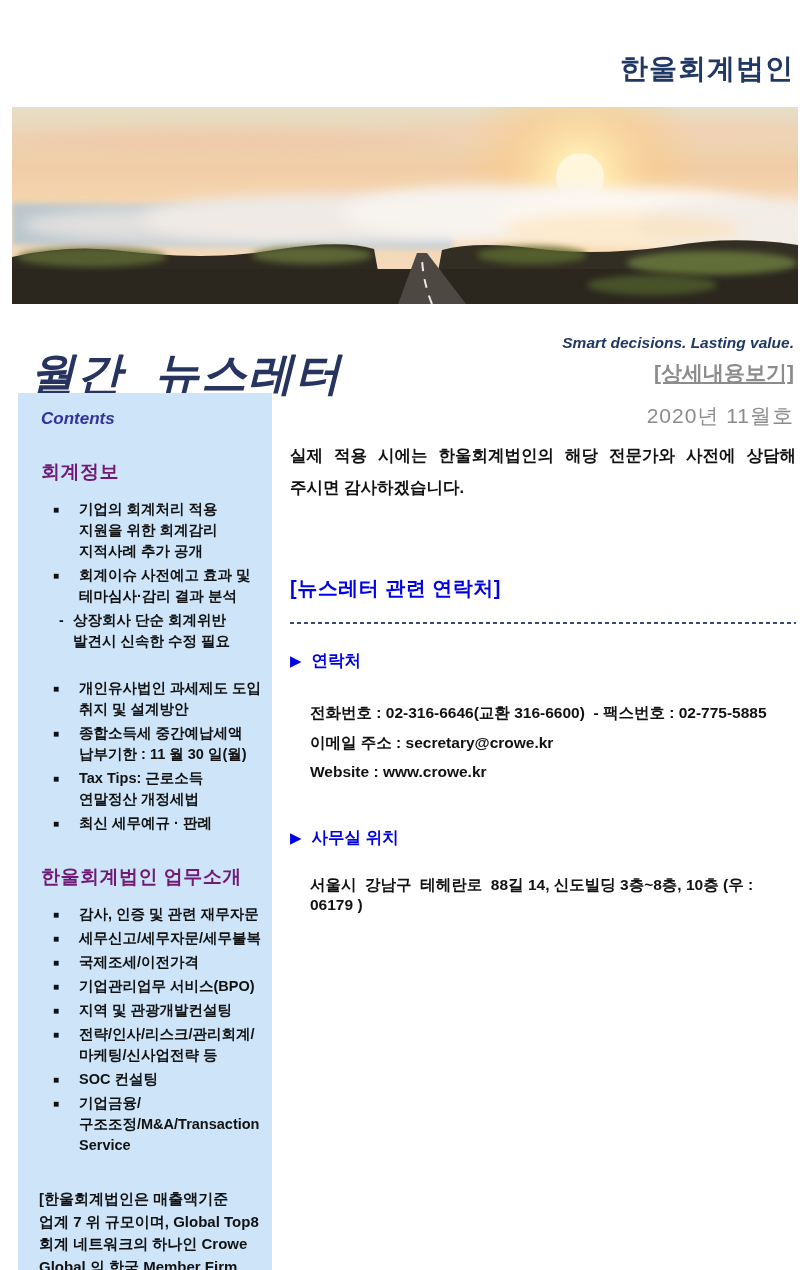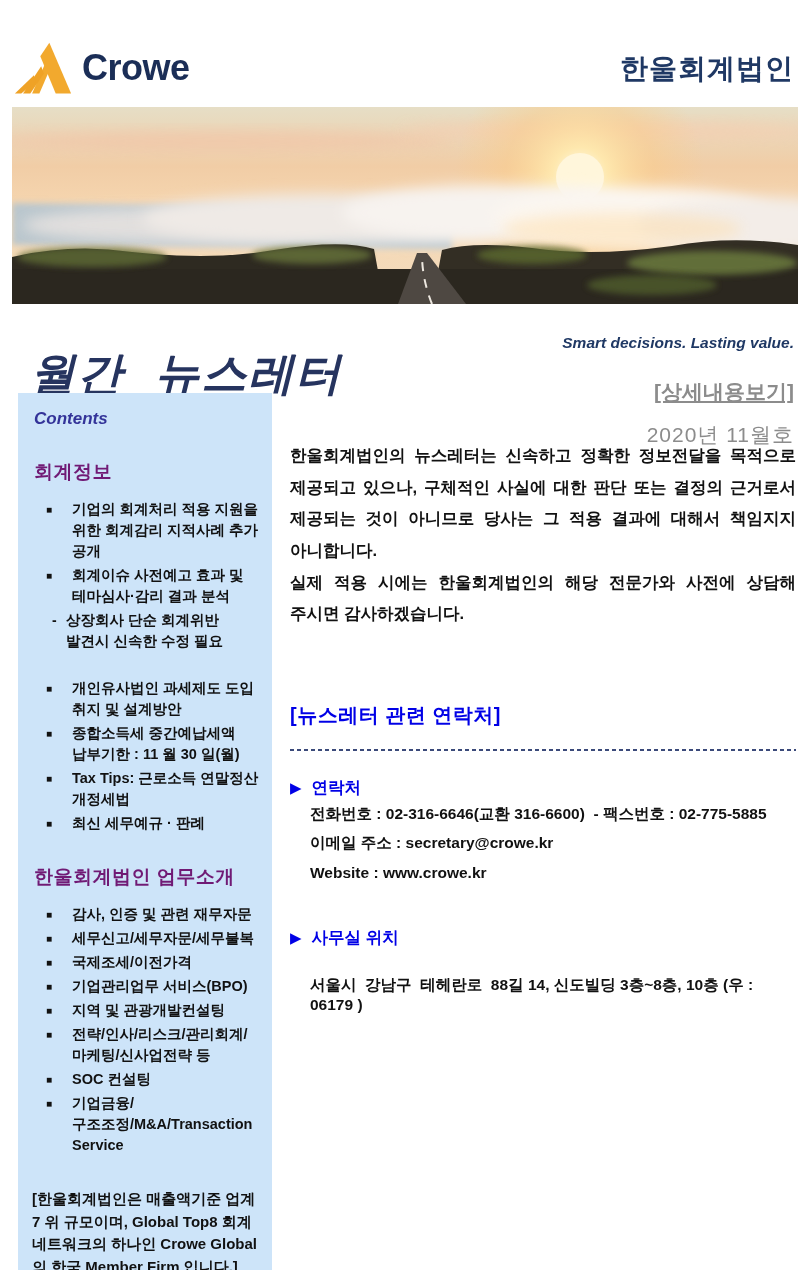--- a/index.html
+++ b/index.html
@@ -14,66 +14,57 @@
   .firm-name{position:absolute;right:0;top:50px;font-size:28px;font-weight:800;color:#1F3864;letter-spacing:1px;}
 
   
   .photo{position:absolute;left:12px;top:107px;width:786px;height:197px;overflow:hidden;}
   .photo svg{display:block;width:100%;height:100%;}
 
   
   .mast-title{position:absolute;left:14px;top:328px;font-size:45px;font-weight:800;color:#26345F;
               letter-spacing:2px;word-spacing:16px;}
   .mast-right{position:absolute;right:16px;top:334px;text-align:right;}
-  .tagline{font-size:15.5px;font-weight:800;font-style:italic;color:#1F3864;margin-bottom:26px;}
+  .tagline{font-size:15.5px;font-weight:800;font-style:italic;color:#1F3864;margin-bottom:7px;}
   .detail-link{display:block;font-size:21px;font-weight:800;color:#8C8C8C;text-decoration:underline;cursor:pointer;margin-bottom:15px;}
   .issue{font-size:21px;font-weight:400;color:#8C8C8C;letter-spacing:1px;}
 
   
   .sidebar{position:absolute;left:18px;top:393px;width:254px;height:877px;background:#CDE4F9;
-           box-sizing:border-box;padding:14px 10px 0 14px;}
+           box-sizing:border-box;padding:14px 10px 0 21px;}
   .contents-label{font-size:17px;font-weight:800;font-style:italic;color:#333399;margin:2px 0 30px 2px;}
   .side-section{margin-bottom:26px;}
   .side-heading{font-size:19px;font-weight:800;color:#701a75;margin:0 0 14px 2px;letter-spacing:0.5px;}
   .side-item{display:flex;align-items:flex-start;margin:0 0 3px 0;padding-left:14px;}
   .side-item .marker{flex:0 0 26px;font-size:10px;line-height:21px;color:#111;font-weight:700;}
   .side-item.dash{padding-left:20px;}
   .side-item.dash .marker{flex:0 0 14px;font-size:14px;}
   .side-item .itext{font-size:14.5px;font-weight:700;line-height:21px;color:#111;word-break:keep-all;}
   .side-note{margin-top:32px;font-size:15px;font-weight:800;line-height:1.5;color:#111;word-break:keep-all;padding-right:2px;}
 
   
   .content{position:absolute;left:290px;top:440px;width:506px;}
   .disclaimer p{margin:0;font-size:16.5px;font-weight:700;line-height:1.92;text-align:justify;
                 word-break:keep-all;color:#111;}
   .contact-header{margin-top:72px;font-size:20px;font-weight:800;color:#0000E6;letter-spacing:0.5px;}
   .dashes{margin-top:20px;height:2px;width:100%;
           background:repeating-linear-gradient(90deg,#3B4A7A 0 4px,transparent 4px 7px);}
   .sec-title{margin-top:26px;display:flex;align-items:center;font-size:16.5px;font-weight:800;color:#0000E6;}
   .sec-title .arrow{color:#0000E6;font-size:15px;margin-right:10px;}
-  .contact-lines{padding-left:20px;}
+  .contact-lines{margin-top:26px;padding-left:20px;}
   .contact-lines div{font-size:15.5px;font-weight:700;line-height:1.9;color:#111;white-space:pre-wrap;}
   .office-title{margin-top:40px;}
   .address{margin-top:26px;padding-left:20px;font-size:15.5px;font-weight:700;color:#111;white-space:pre-wrap;}
 </style>
 </head>
 <body>
 
 <div class="page">
 
   <div class="hdr">
-    <div class="logo">
-      <svg viewBox="0 0 64 64" aria-hidden="true">
-        <path d="M39,4 L63,60 L46,60 L29,19 Z" fill="#F2A92E"></path>
-        <path d="M20,60 L37,21 L41,30 L28,60 Z" fill="#F2A92E"></path>
-        <path d="M10,60 L30,30 L33,38 L18,60 Z" fill="#EFA226"></path>
-        <path d="M1,60 L22,40 L24,47 L8,60 Z" fill="#EFA226"></path>
-      </svg>
-      <span class="logo-text">Crowe</span>
-    </div>
     <div class="firm-name">한울회계법인</div>
   </div>
 
   <div class="photo">
     <svg viewBox="0 0 786 197" preserveAspectRatio="none" aria-hidden="true">
       <defs>
         <linearGradient id="sky" x1="0" y1="0" x2="0" y2="1">
           <stop offset="0" stop-color="#E6DEC6"></stop>
           <stop offset="0.30" stop-color="#F1CDA6"></stop>
           <stop offset="0.60" stop-color="#F8DAB4"></stop>
@@ -196,21 +187,20 @@
         <span class="marker">■</span>
         <span class="itext">기업금융/구조조정/M&amp;A/Transaction Service</span>
       </div>
     </section>
 
     <p class="side-note">[한울회계법인은 매출액기준 업계 7 위 규모이며, Global Top8 회계 네트워크의 하나인 Crowe Global 의 한국 Member Firm 입니다.]</p>
   </aside>
 
   <main class="content">
     <div class="disclaimer">
-      <p>한울회계법인의 뉴스레터는 신속하고 정확한 정보전달을 목적으로 제공되고 있으나, 구체적인 사실에 대한 판단 또는 결정의 근거로서 제공되는 것이 아니므로 당사는 그 적용 결과에 대해서 책임지지 아니합니다.</p>
       <p>실제 적용 시에는 한울회계법인의 해당 전문가와 사전에 상담해 주시면 감사하겠습니다.</p>
     </div>
 
     <div class="contact-header">[뉴스레터 관련 연락처]</div>
     <div class="dashes"></div>
 
     <div class="sec-title">
       <span class="arrow">▶</span>
       <span>연락처</span>
     </div>

